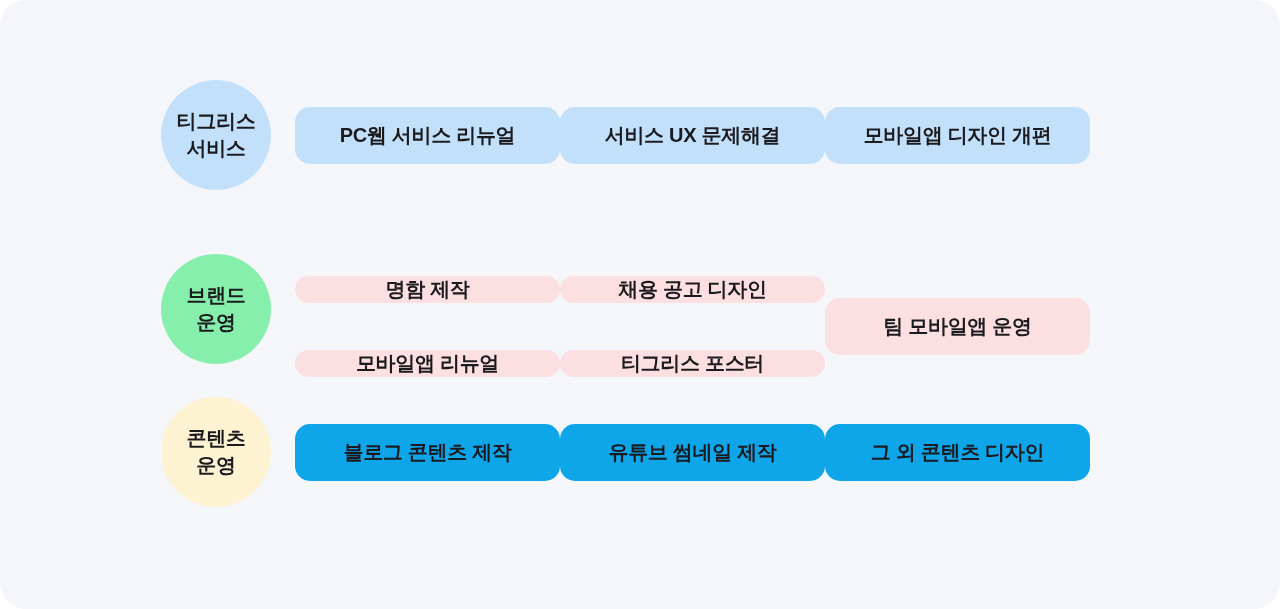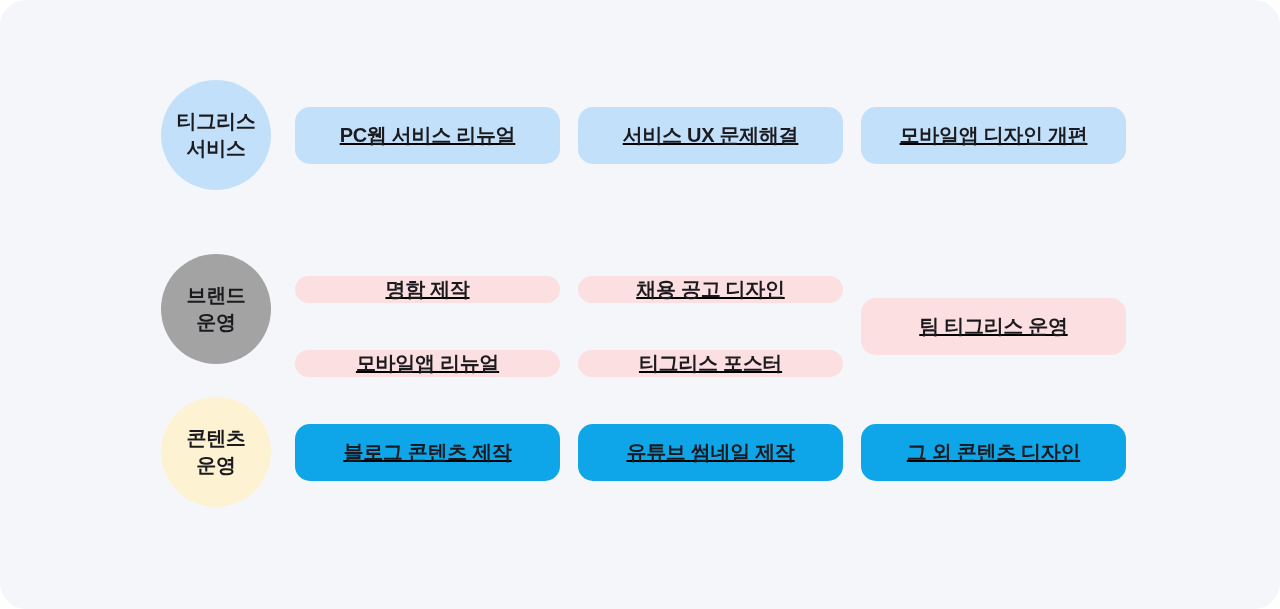--- a/index.html
+++ b/index.html
@@ -59,33 +59,31 @@
     text-align: center;
     line-height: 1.35;
     font-size: 20px;
     font-weight: 700;
     color: #1b1b1f;
     letter-spacing: -0.3px;
     white-space: pre-line;
     user-select: none;
   }
   .row-service .cat-circle { top: 0px;  background: #c3e0fa; }
-  .row-brand   .cat-circle { top: 4px;  background: #a3a3a3; }
+  .row-brand   .cat-circle { top: 4px;  background: #86efac; }
   .row-content .cat-circle { top: 0px;  background: #fdf2d2; }
 
   
   .cols {
     position: absolute;
     left: 295px;
     top: 0;
     width: 832px;
     height: 100%;
     display: flex;
-    gap: 18px;
-    text-decoration: underline;
   }
   .col {
     width: 265px;
     display: flex;
     flex-direction: column;
     justify-content: center;
     gap: 13px;
   }
 
   
@@ -134,21 +132,21 @@
       <div class="cols">
         <div class="col">
           <div class="pill pink">명함 제작</div>
           <div class="pill pink">모바일앱 리뉴얼</div>
         </div>
         <div class="col">
           <div class="pill pink">채용 공고 디자인</div>
           <div class="pill pink">티그리스 포스터</div>
         </div>
         <div class="col">
-          <div class="pill pink">팀 티그리스 운영</div>
+          <div class="pill pink">팀 모바일앱 운영</div>
         </div>
       </div>
     </div>
 
     <div class="row row-content">
       <div class="cat-circle">콘텐츠
 운영</div>
       <div class="cols">
         <div class="col">
           <div class="pill yellow">블로그 콘텐츠 제작</div>

